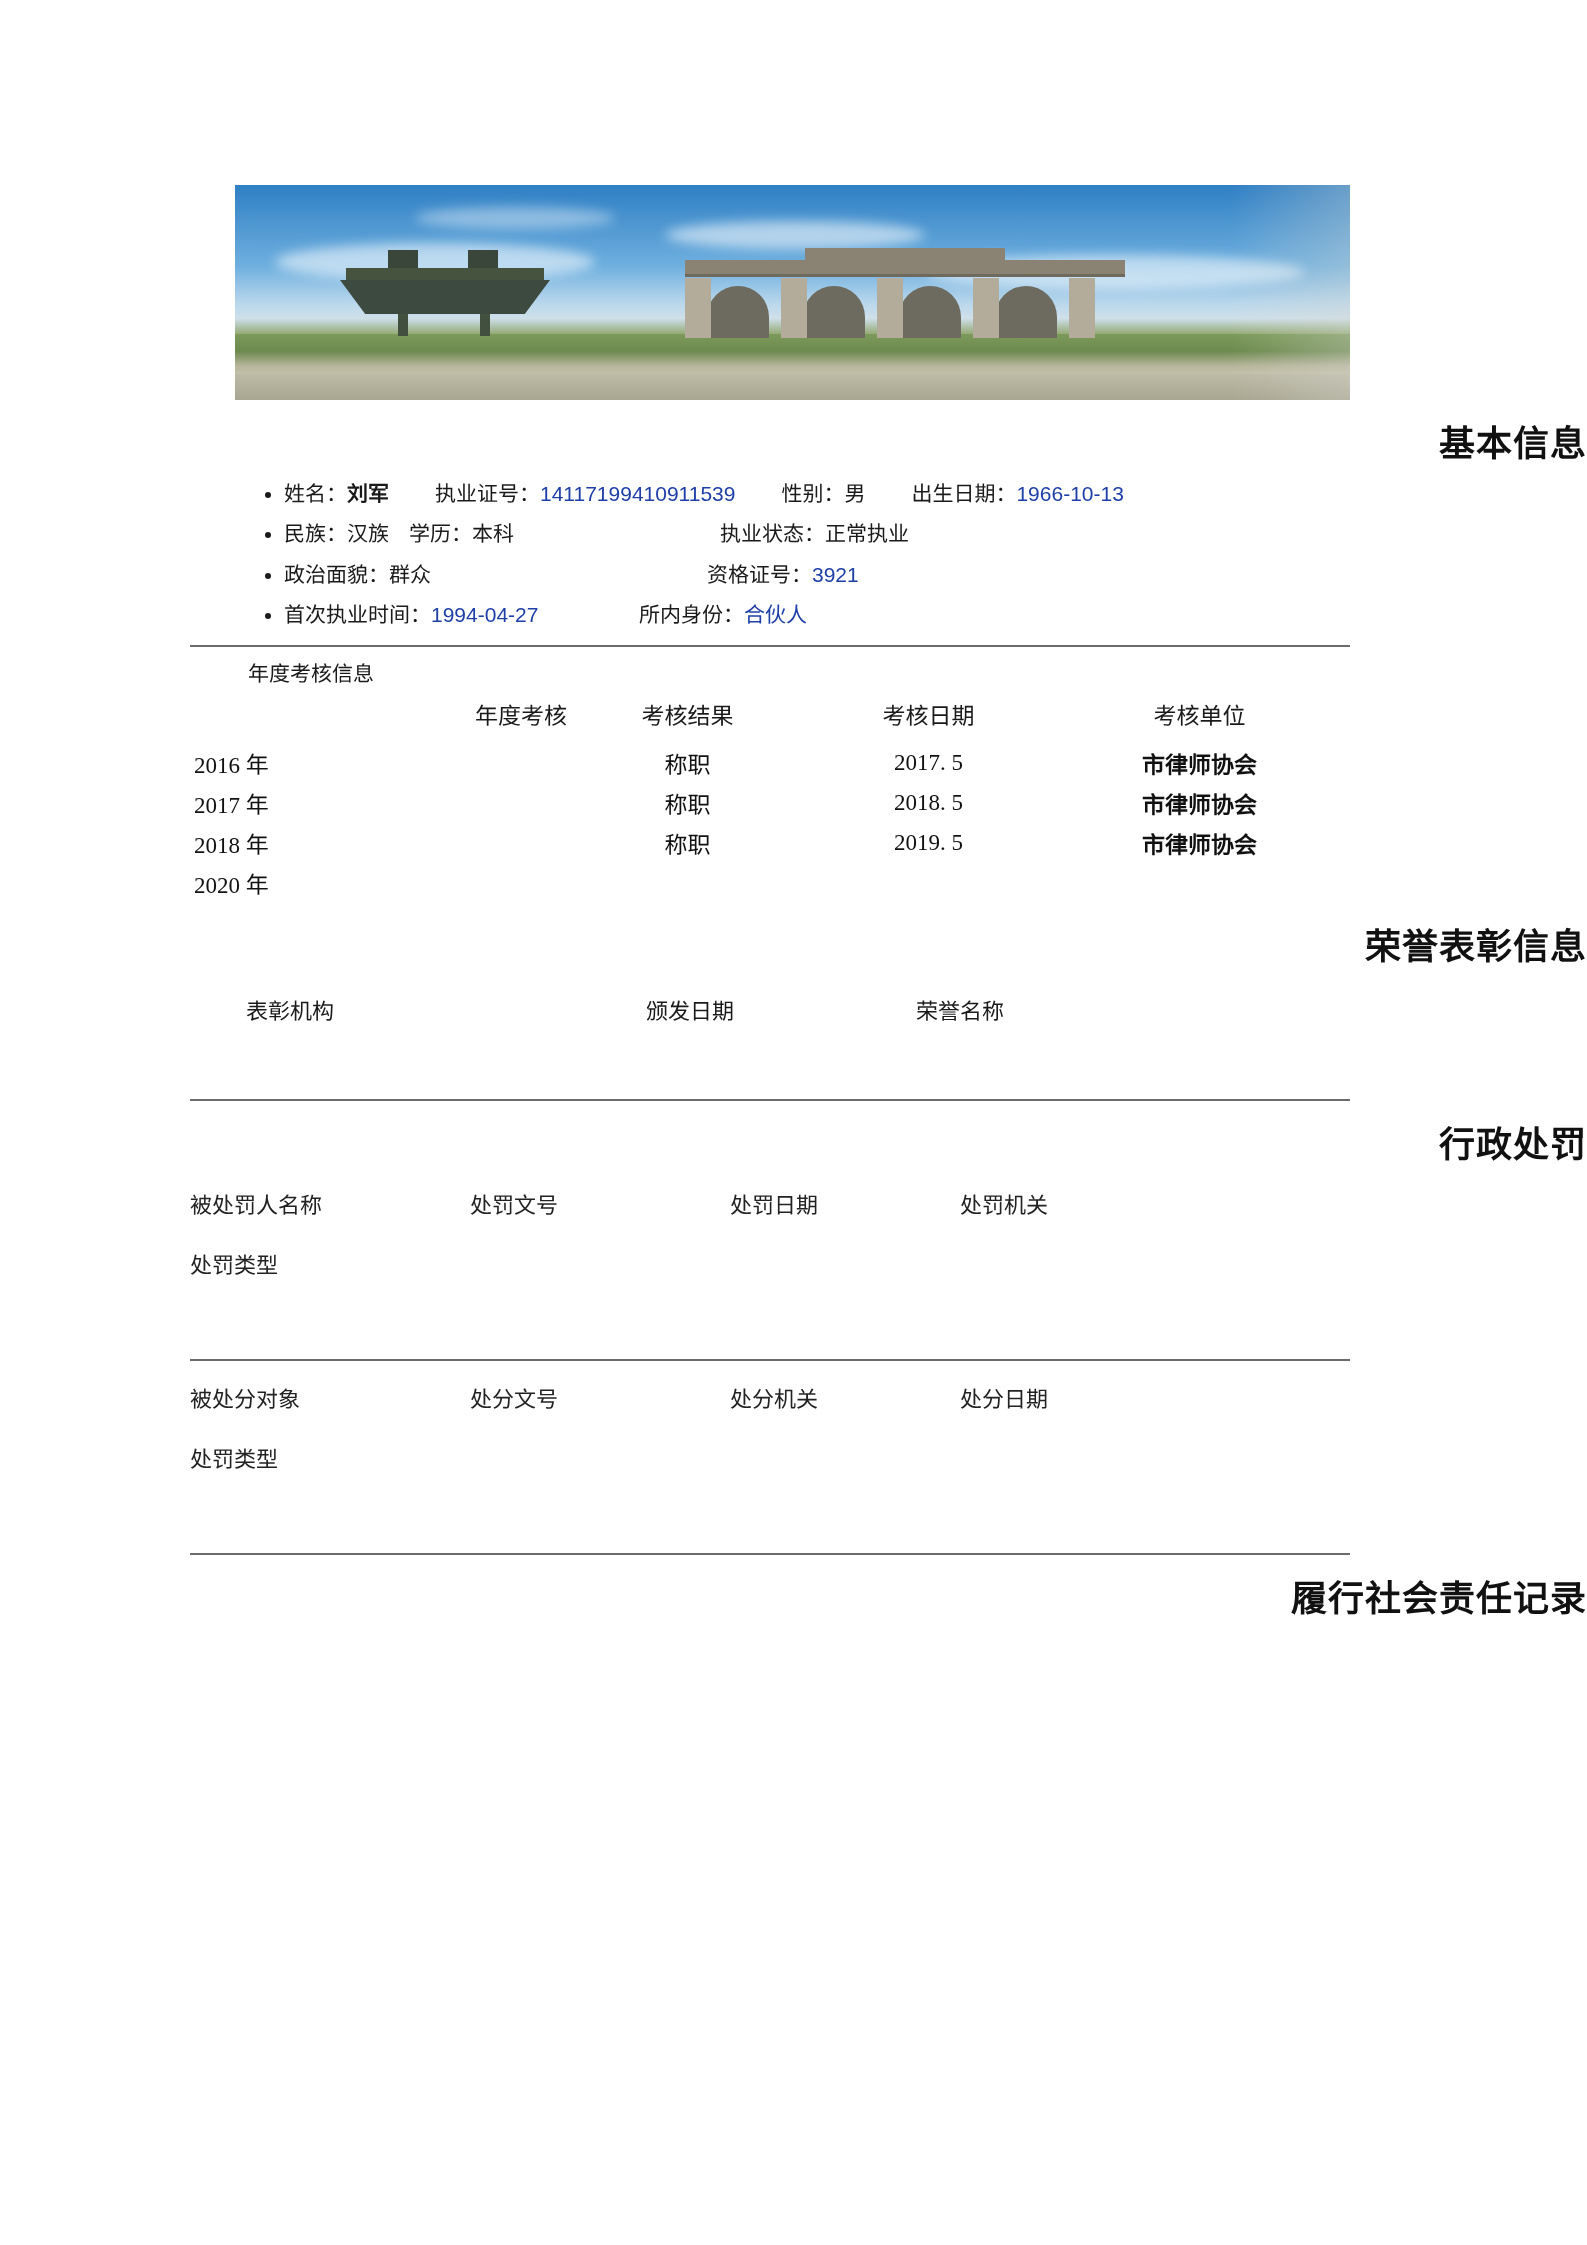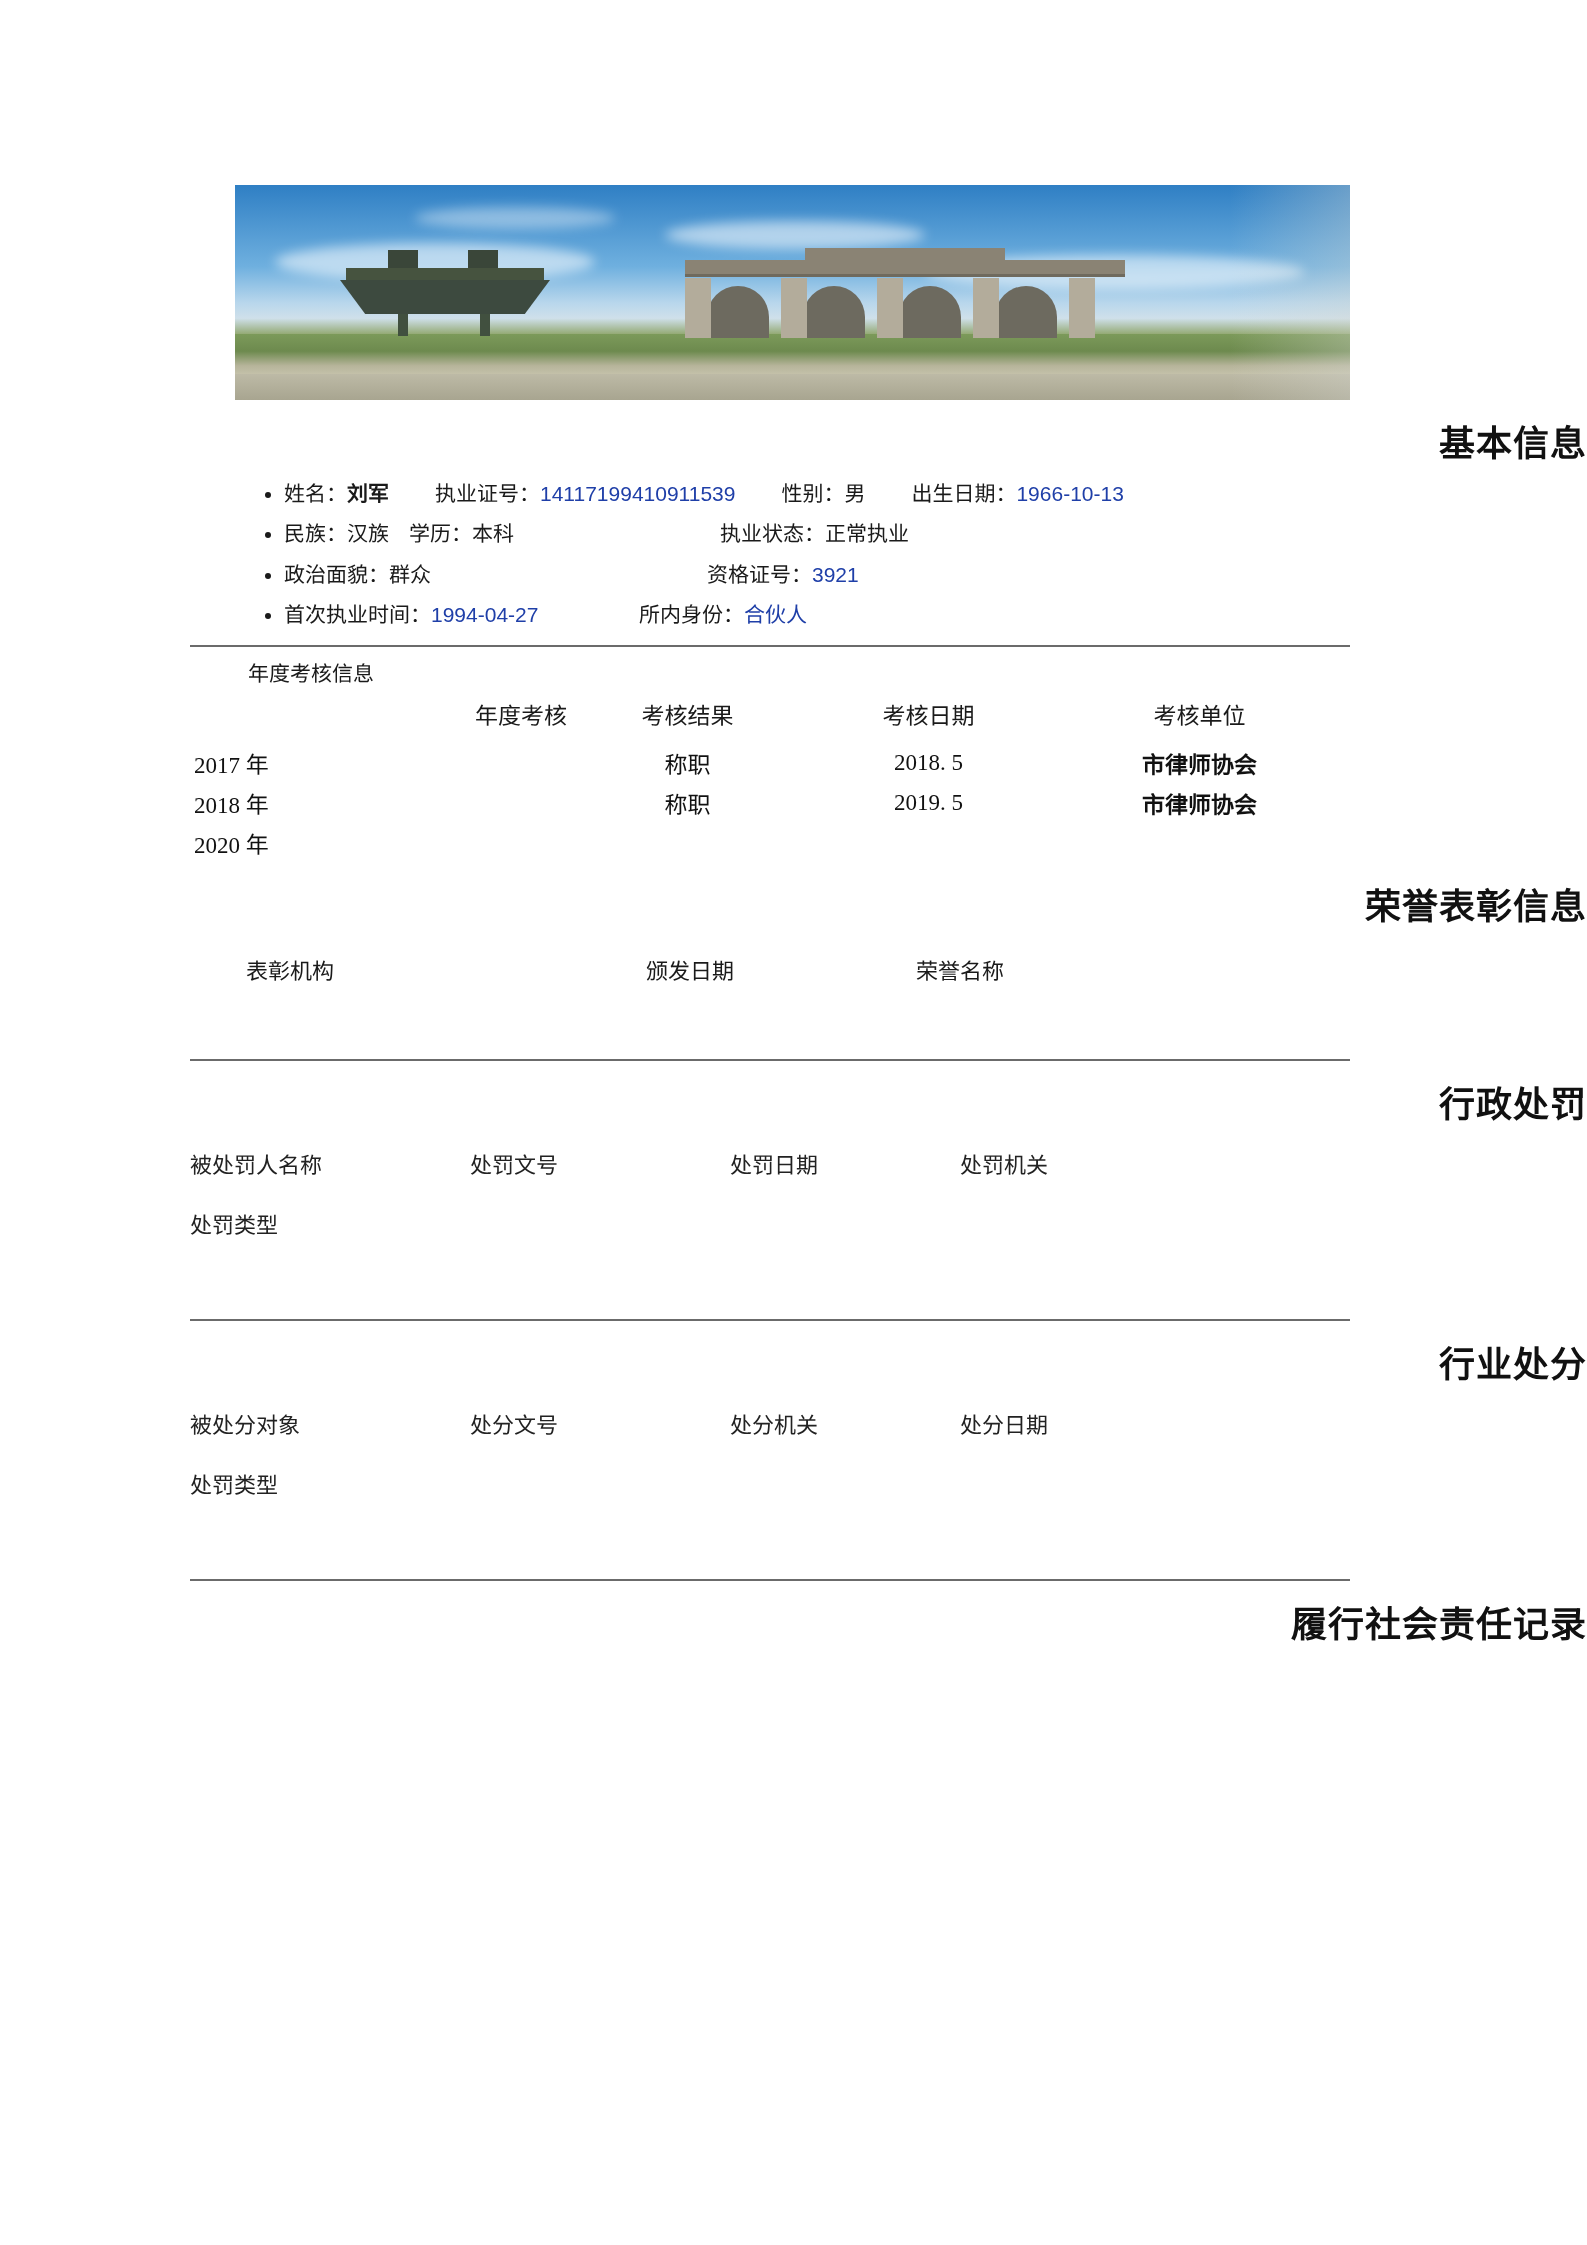--- a/index.html
+++ b/index.html
@@ -270,20 +270,26 @@
     <thead>
       <tr>
         <th class="first">年度考核</th>
         <th>考核结果</th>
         <th>考核日期</th>
         <th>考核单位</th>
       </tr>
     </thead>
     <tbody>
       <tr>
+        <td class="first">2016 年</td>
+        <td>称职</td>
+        <td>2017. 5</td>
+        <td class="bold-col">市律师协会</td>
+      </tr>
+      <tr>
         <td class="first">2017 年</td>
         <td>称职</td>
         <td>2018. 5</td>
         <td class="bold-col">市律师协会</td>
       </tr>
       <tr>
         <td class="first">2018 年</td>
         <td>称职</td>
         <td>2019. 5</td>
         <td class="bold-col">市律师协会</td>
@@ -312,21 +318,20 @@
     <div>被处罚人名称</div>
     <div>处罚文号</div>
     <div>处罚日期</div>
     <div>处罚机关</div>
   </div>
   <div class="pen-row2">处罚类型</div>
   <div class="block-gap"></div>
 
   <div class="rule"></div>
 
-  <h1 class="section small-indent">行业处分</h1>
   <div class="pen-row">
     <div>被处分对象</div>
     <div>处分文号</div>
     <div>处分机关</div>
     <div>处分日期</div>
   </div>
   <div class="pen-row2">处罚类型</div>
   <div class="block-gap"></div>
 
   <div class="rule"></div>

